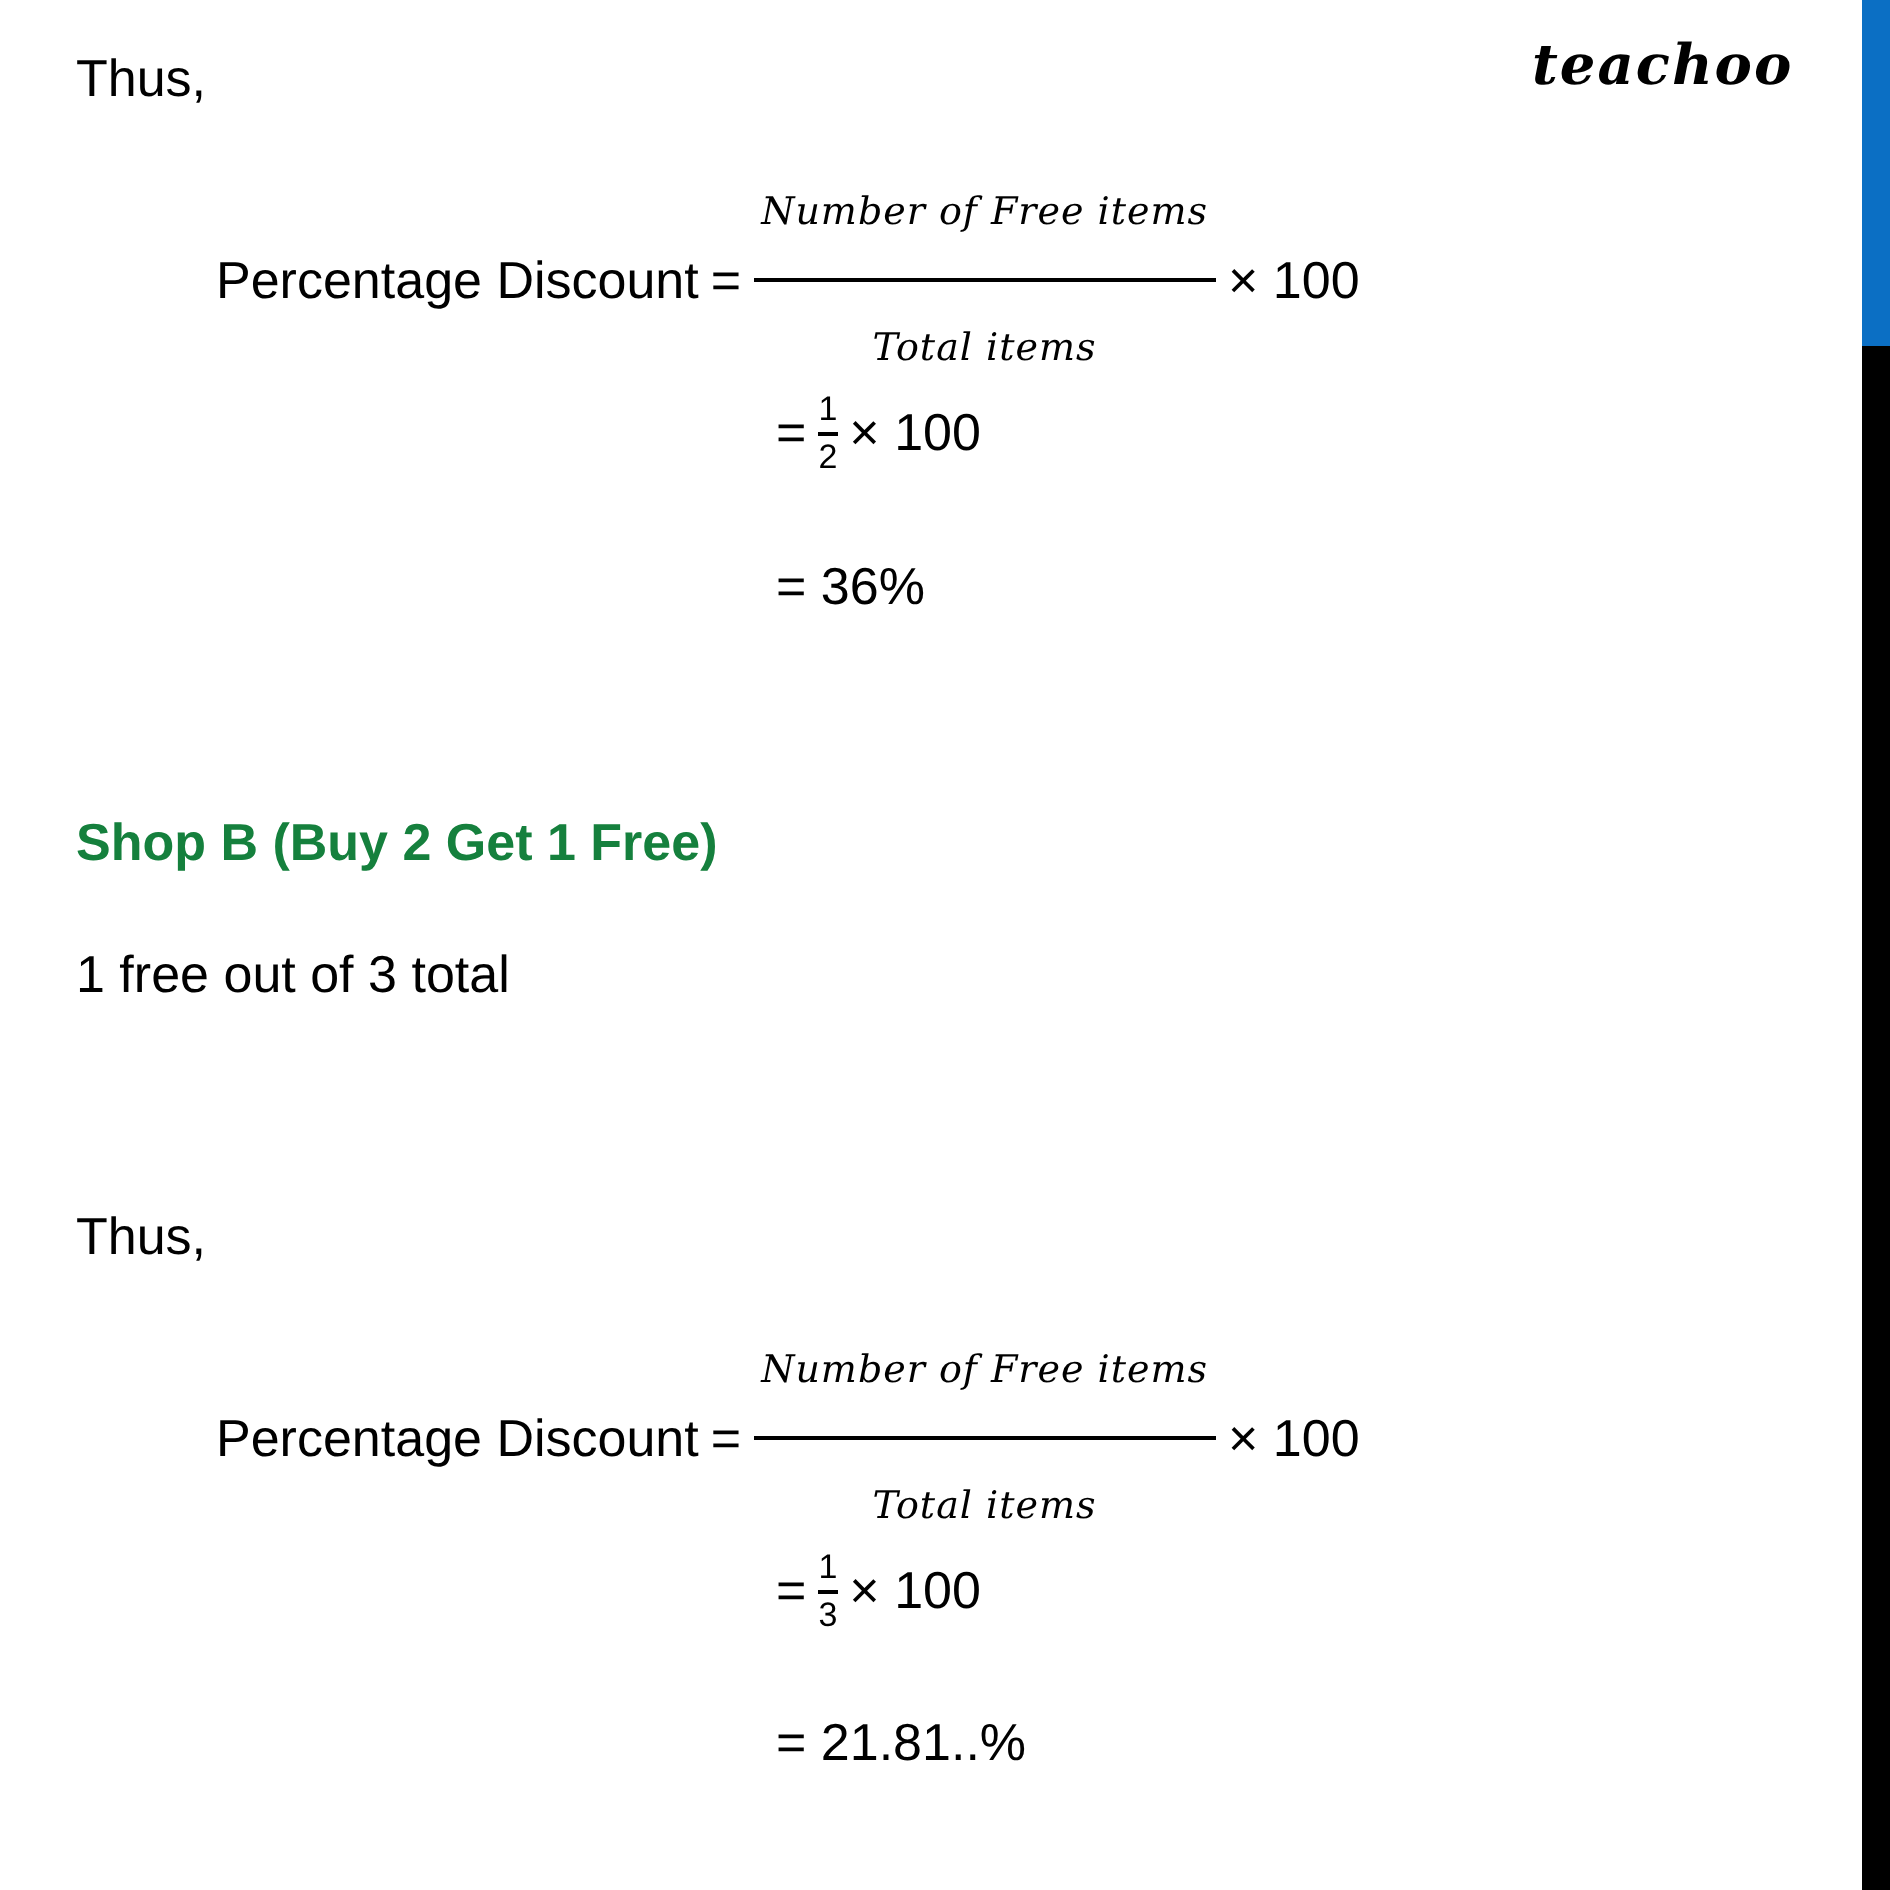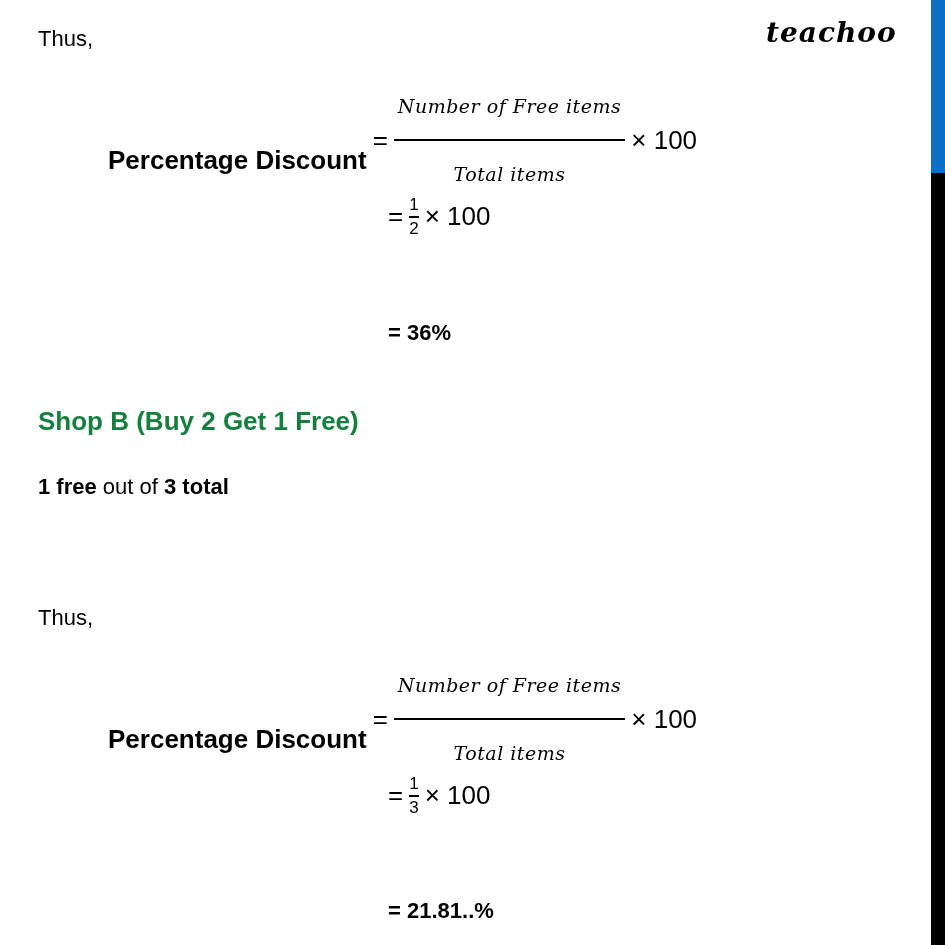--- a/index.html
+++ b/index.html
@@ -2,22 +2,22 @@
 <html><head>
   <meta charset="utf-8">
   <style>
     html, body { margin: 0; padding: 0; }
     body {
       width: 945px; height: 945px; position: relative; overflow: hidden;
       background: #ffffff; color: #000000;
       font-family: "Liberation Sans", "DejaVu Sans", sans-serif;
     }
     .abs { position: absolute; white-space: nowrap; }
-    .txt { font-size: 22px; line-height: 30px; }
-    .b { font-weight: bold; margin-top: 40px; }
+    .txt { font-size: 26px; line-height: 30px; }
+    .b { font-weight: normal; }
     .heading { color: #15803d; font-weight: bold; font-size: 26px; line-height: 30px; }
     .logo {
       font-family: "DejaVu Serif", serif; font-style: italic; font-weight: bold;
       font-size: 28px; letter-spacing: 1px; color: #000;
     }
     .side-bar { position: absolute; left: 931px; top: 0; width: 14px; height: 945px; background: #000; }
     .side-bar .blue { position: absolute; left: 0; top: 0; width: 14px; height: 173px; background: #0B6FC4; }
     .eqline { display: flex; align-items: center; font-size: 26px; }
     .frac { display: inline-flex; flex-direction: column; align-items: center; margin: 0 6px; gap: 18px; }
     .frac .num, .frac .den {

